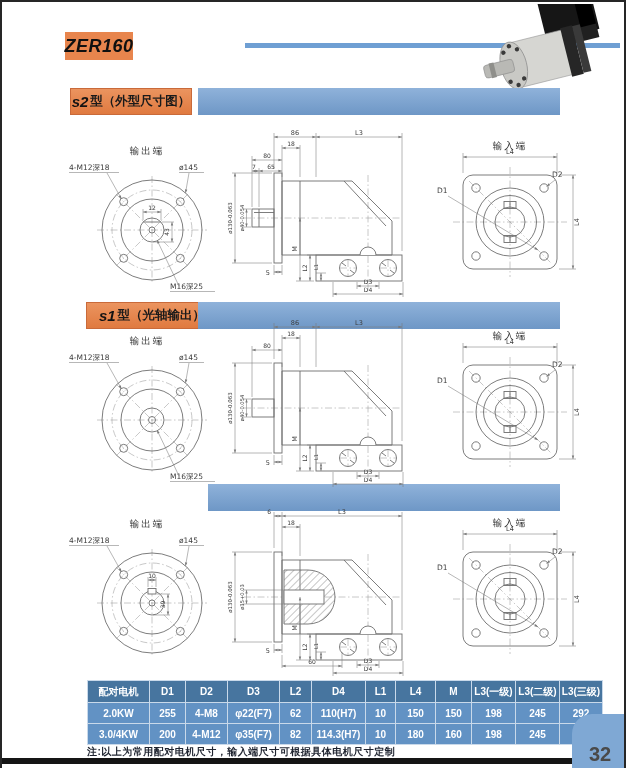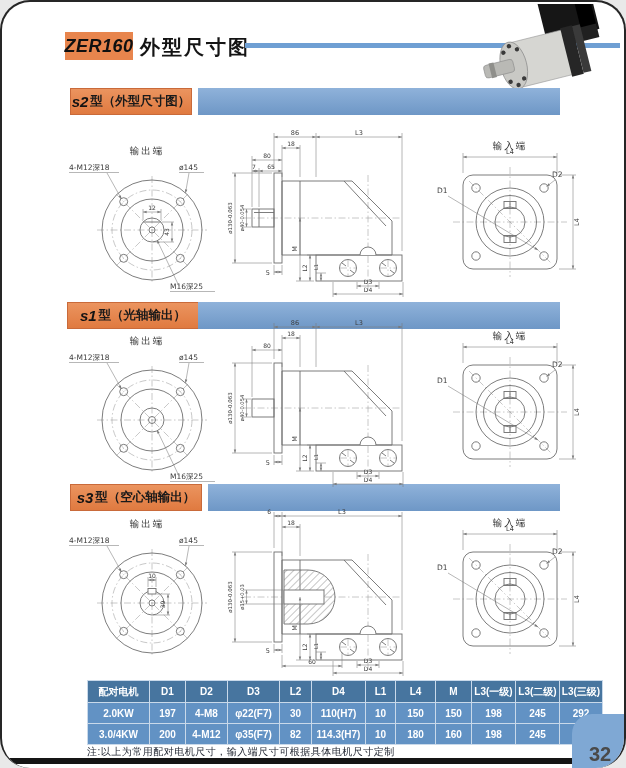--- a/index.html
+++ b/index.html
@@ -1,18 +1,18 @@
 <!DOCTYPE html>
 <html><head>
 <meta charset="utf-8">
 <style>
   html,body{margin:0;padding:0;background:#e9e9e9;}
   .page{position:relative;width:626px;height:768px;background:#fff;overflow:hidden;
         box-sizing:border-box;border-left:2px solid #262626;border-right:2px solid #262626;border-top:2px solid #262626;
-        font-family:"Liberation Sans","DejaVu Sans",sans-serif;border-radius:30px;}
+        font-family:"Liberation Sans","DejaVu Sans",sans-serif;}
   .abs{position:absolute;}
   
   .model-box{left:63px;top:30px;width:68px;height:28px;background:#e8854d;display:flex;align-items:center;justify-content:center;}
   .model-box span{font-weight:bold;font-style:italic;font-size:18px;color:#101010;letter-spacing:.5px;}
   .page-title{left:138px;top:32px;font-size:20px;font-weight:bold;color:#141414;letter-spacing:2px;}
   .hdr-line{left:243px;top:41px;width:375px;height:5px;background:#6f9fd3;}
   
   .badge{background:linear-gradient(#eb945f,#e07a40);border:1px solid #c96a3a;height:27px;display:flex;align-items:center;justify-content:center;gap:2px;box-sizing:border-box;text-align:right;}
   .badge b{font-size:15px;font-style:italic;color:#131313;}
   .badge span{font-size:12.5px;font-weight:bold;color:#1a1a1a;}
@@ -26,35 +26,34 @@
   .draw .hatched{fill:url(#h3);}
   .draw text{fill:#3c3c3c;stroke:none;font-size:7px;text-anchor:middle;font-family:"DejaVu Sans","Liberation Sans",sans-serif;}
   .draw .f5{font-size:5.2px;} .draw .f55{font-size:5.5px;} .draw .f6{font-size:6px;}
   .draw .f65{font-size:6.5px;} .draw .f75{font-size:7.5px;} .draw .f9{font-size:9.5px;letter-spacing:2px;fill:#2e2e2e;}
   .draw .ta-s{text-anchor:start;} .draw .ta-e{text-anchor:end;}
   
   table.spec{position:absolute;left:85px;top:678px;width:515px;border-collapse:collapse;table-layout:fixed;}
   table.spec th,table.spec td{border:1px solid #c9d9ea;color:#fff;font-weight:bold;font-size:10px;text-align:center;padding:0;overflow:hidden;white-space:nowrap;}
   table.spec th{background:#47759f;height:21px;}
   table.spec td{background:#6292c4;height:20px;text-align:center;}
-  .note{left:85px;top:743px;font-size:10px;font-weight:normal;color:#1f2430;letter-spacing:.5px;}
+  .note{left:85px;top:743px;font-size:10px;font-weight:bold;color:#1f2430;letter-spacing:.5px;}
   .bottom-rule{left:0;top:756px;width:626px;height:6px;background:#151515;}
   .page-tab{left:570px;top:712px;width:56px;height:56px;background:#7fa8d4;border-top-left-radius:20px;z-index:5;
             display:flex;align-items:center;justify-content:center;}
   .page-tab span{font-size:20px;font-weight:bold;color:#4a4a4a;margin-top:24px;}
 </style>
 </head>
 <body>
 
 <div class="page">
 
   <div class="abs model-box">
     <span>ZER160</span>
   </div>
-  <div class="abs page-title">外型尺寸图</div>
   <div class="abs hdr-line"></div>
 
   <svg class="draw" style="left:476px;top:2px;width:148px;height:86px" viewBox="0 0 148 86">
     <g transform="rotate(-14 85 40)">
       <rect x="70" y="-8" width="54" height="42" style="fill:#161616;stroke:none"></rect>
       <rect x="106" y="-6" width="16" height="40" style="fill:#000;stroke:none"></rect>
       <rect x="64" y="28" width="58" height="14" style="fill:#202020;stroke:none"></rect>
       <rect x="30" y="26" width="66" height="46" rx="5" style="fill:#d6d6d2;stroke:#9a9a9a;stroke-width:.6"></rect>
       <rect x="86" y="24" width="12" height="50" style="fill:#262626;stroke:none"></rect>
       <rect x="98" y="25" width="8" height="48" style="fill:#3a3a3a;stroke:none"></rect>
@@ -69,30 +68,26 @@
       <rect x="8" y="41" width="5" height="15" style="fill:#8f8f8b;stroke:none"></rect>
     </g>
   </svg>
 
   <div class="abs badge" style="left:68px;top:86px;width:122px">
     <b>s2</b>
       <span>型（外型尺寸图）</span>
   </div>
   <div class="abs bar" style="left:196px;top:86px;width:362px"></div>
 
-  <div class="abs badge" style="left:65px;top:300px;width:132px">
+  <div class="abs badge" style="left:84px;top:300px;width:132px">
     <b>s1</b>
       <span>型（光轴输出）</span>
   </div>
   <div class="abs bar" style="left:196px;top:300px;width:362px"></div>
 
-  <div class="abs badge" style="left:68px;top:482px;width:132px">
-    <b>s3</b>
-      <span>型（空心轴输出）</span>
-  </div>
   <div class="abs bar" style="left:206px;top:482px;width:352px"></div>
 
   <svg class="draw" style="left:65px;top:140px;width:158px;height:158px" viewBox="0 0 158 158">
     <text x="80" y="12" class="f9">输出端</text>
     <line class="cl" x1="30" y1="88" x2="140" y2="88"></line>
       <line class="cl" x1="85" y1="34" x2="85" y2="142"></line>
     <line class="cl" x1="49" y1="52" x2="121" y2="124"></line>
       <line class="cl" x1="121" y1="52" x2="49" y2="124"></line>
     <circle cx="85" cy="88" r="50"></circle>
       <circle class="cl" cx="85" cy="88" r="40"></circle>
@@ -619,24 +614,24 @@
         <th>L4</th>
         <th>M</th>
         <th>L3(一级)</th>
         <th>L3(二级)</th>
         <th>L3(三级)</th>
       </tr>
     </thead>
     <tbody>
       <tr>
         <td>2.0KW</td>
-        <td>197</td>
+        <td>255</td>
         <td>4-M8</td>
         <td>φ22(F7)</td>
-        <td>30</td>
+        <td>62</td>
         <td>110(H7)</td>
         <td>10</td>
         <td>150</td>
         <td>150</td>
         <td>198</td>
         <td>245</td>
         <td>292</td>
       </tr>
       <tr>
         <td>3.0/4KW</td>

